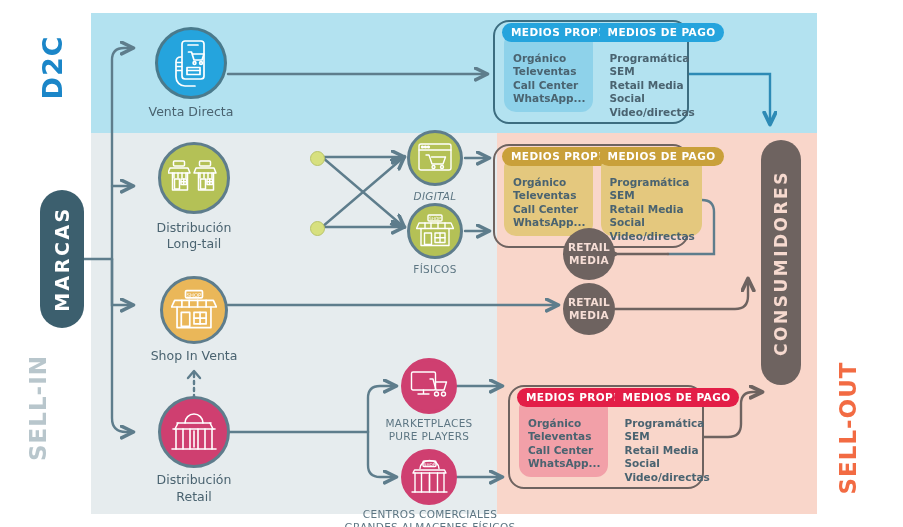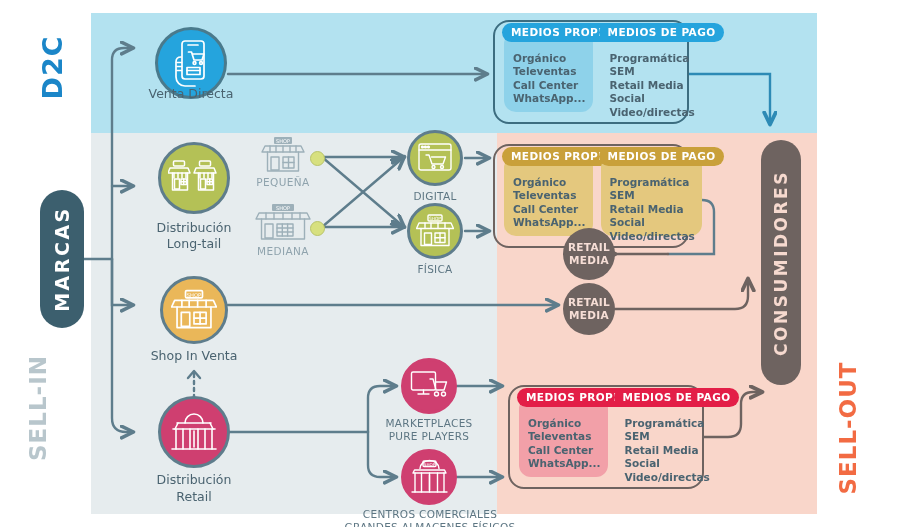--- a/index.html
+++ b/index.html
@@ -177,21 +177,21 @@
         <circle cx="26.5" cy="25" r="1.4"></circle>
           <circle cx="33" cy="25" r="1.4"></circle>
         <rect x="19" y="29.5" width="13" height="7"></rect>
         <path d="M19 32.5 h13"></path>
         <path d="M13 19 c-3 0 -5 2 -5 5 v15 c0 5 4 9 9 9 h10"></path>
         <path d="M13.5 24.5 h-4.5"></path>
           <path d="M13.5 28.5 h-4.5"></path>
           <path d="M13.5 32.5 h-4.5"></path>
       </svg>
     </div>
-    <div class="nlabel" style="left:121px;top:86px;width:140px;">Venta Directa</div>
+    <div class="nlabel" style="left:121px;top:104px;width:140px;">Venta Directa</div>
   </div>
 
   <div class="node">
     <div class="circ c-olive" style="left:158px;top:142px;width:72px;height:72px;">
       <svg width="52" height="40" viewBox="0 0 52 40" fill="none" stroke="#ffffff" stroke-width="1.5" stroke-linecap="round" stroke-linejoin="round">
         <g>
           <rect x="5.5" y="3" width="11" height="5" rx="1"></rect>
           <path d="M2 10 h18 l2 5 h-22 z"></path>
           <path d="M4.5 15 v17 h15 v-17"></path>
           <path d="M6 15 v5 M10 15 v5 M14 15 v5 M18 15 v5"></path>
@@ -207,81 +207,55 @@
           <rect x="6.5" y="21" width="5" height="10"></rect>
           <rect x="13" y="21" width="5.5" height="5.5"></rect>
           <path d="M15.7 21 v5.5 M13 23.7 h5.5"></path>
         </g>
       </svg>
     </div>
     <div class="nlabel" style="left:124px;top:220px;width:140px;">Distribución</div>
     <div class="nlabel" style="left:124px;top:236px;width:140px;">Long-tail</div>
   </div>
 
-  <div class="storeicon" style="left:252px;top:136px;width:62px;">
-    <svg width="52" height="38" viewBox="0 0 52 38" fill="none" stroke="#9db0b9" stroke-width="1.4" stroke-linecap="round" stroke-linejoin="round" style="display:block;margin:0 auto;">
-      <rect x="17" y="1" width="18" height="7" rx="1" fill="#9db0b9" stroke="none"></rect>
-      <text x="26" y="6.6" font-size="5" fill="#ffffff" text-anchor="middle" font-family="DejaVu Sans, sans-serif" stroke="none">SHOP</text>
-      <path d="M8 10 h36 l3 6 h-42 z"></path>
-      <path d="M13 10 v6 M19 10 v6 M26 10 v6 M33 10 v6 M39 10 v6"></path>
-      <path d="M10.5 16 v19 h31 v-19"></path>
-      <rect x="14" y="21" width="8" height="13"></rect>
-      <rect x="26" y="21" width="11" height="11"></rect>
-      <path d="M31.5 21 v11 M26 26.5 h11"></path>
-    </svg>
-    <div class="cap" style="top:40px;">PEQUEÑA</div>
-  </div>
-
-  <div class="storeicon" style="left:252px;top:203px;width:62px;">
-    <svg width="58" height="40" viewBox="0 0 58 40" fill="none" stroke="#9db0b9" stroke-width="1.4" stroke-linecap="round" stroke-linejoin="round" style="display:block;margin:0 auto;">
-      <rect x="18" y="1" width="22" height="7" rx="1" fill="#9db0b9" stroke="none"></rect>
-      <text x="29" y="6.6" font-size="5" fill="#ffffff" text-anchor="middle" font-family="DejaVu Sans, sans-serif" stroke="none">SHOP</text>
-      <path d="M5 10 h48 l3 6 h-54 z"></path>
-      <path d="M12 10 v6 M20 10 v6 M29 10 v6 M38 10 v6 M46 10 v6"></path>
-      <path d="M7.5 16 v20 h43 v-20"></path>
-      <rect x="11" y="21" width="8" height="14"></rect>
-      <rect x="23" y="21" width="16" height="12"></rect>
-      <path d="M28.3 21 v12 M33.6 21 v12 M23 25 h16 M23 29 h16"></path>
-    </svg>
-    <div class="cap" style="top:42px;">MEDIANA</div>
-  </div>
+
 
   <div class="dot" style="left:310px;top:151px;"></div>
   <div class="dot" style="left:310px;top:221px;"></div>
 
   <div class="node">
     <div class="circ c-olive2" style="left:407px;top:130px;width:56px;height:56px;">
       <svg width="36" height="32" viewBox="0 0 36 32" fill="none" stroke="#ffffff" stroke-width="1.4" stroke-linecap="round" stroke-linejoin="round">
         <rect x="2" y="2" width="32" height="26" rx="2"></rect>
         <path d="M2 8 h32"></path>
         <circle cx="5.5" cy="5" r="0.9" fill="#ffffff"></circle>
         <circle cx="8.5" cy="5" r="0.9" fill="#ffffff"></circle>
         <circle cx="11.5" cy="5" r="0.9" fill="#ffffff"></circle>
         <path d="M9 13 h3 l3 9 h11 l2.5 -7 h-14"></path>
         <circle cx="16.5" cy="25" r="1.5"></circle>
           <circle cx="25" cy="25" r="1.5"></circle>
       </svg>
     </div>
-    <div class="nlabel caps" style="left:385px;top:190px;width:100px;">DIGITAL</div>
+    <div class="nlabel caps" style="left:385px;top:190px;width:100px;font-style:italic;">DIGITAL</div>
   </div>
 
   <div class="node">
     <div class="circ c-olive2" style="left:407px;top:203px;width:56px;height:56px;">
       <svg width="38" height="34" viewBox="0 0 38 34" fill="none" stroke="#ffffff" stroke-width="1.4" stroke-linecap="round" stroke-linejoin="round">
         <rect x="12" y="1" width="14" height="6" rx="1"></rect>
         <text x="19" y="5.9" font-size="4.3" fill="#ffffff" text-anchor="middle" font-family="DejaVu Sans, sans-serif" stroke="none">SHOP</text>
         <path d="M3 9 h32 l2.5 5.5 h-37 z"></path>
         <path d="M9 9 v5.5 M15 9 v5.5 M22 9 v5.5 M29 9 v5.5"></path>
         <path d="M5 14.5 v17 h28 v-17"></path>
         <rect x="8.5" y="19" width="7" height="11.5"></rect>
         <rect x="19" y="19" width="10" height="9.5"></rect>
         <path d="M24 19 v9.5 M19 23.7 h10"></path>
       </svg>
     </div>
-    <div class="nlabel caps" style="left:385px;top:263px;width:100px;">FÍSICA</div>
+    <div class="nlabel caps" style="left:385px;top:263px;width:100px;">FÍSICOS</div>
   </div>
 
   <div class="node">
     <div class="circ c-amber" style="left:160px;top:276px;width:68px;height:68px;">
       <svg width="46" height="42" viewBox="0 0 38 34" fill="none" stroke="#ffffff" stroke-width="1.4" stroke-linecap="round" stroke-linejoin="round">
         <rect x="12" y="1" width="14" height="6" rx="1"></rect>
         <text x="19" y="5.9" font-size="4.3" fill="#ffffff" text-anchor="middle" font-family="DejaVu Sans, sans-serif" stroke="none">SHOP</text>
         <path d="M3 9 h32 l2.5 5.5 h-37 z"></path>
         <path d="M9 9 v5.5 M15 9 v5.5 M22 9 v5.5 M29 9 v5.5"></path>
         <path d="M5 14.5 v17 h28 v-17"></path>

